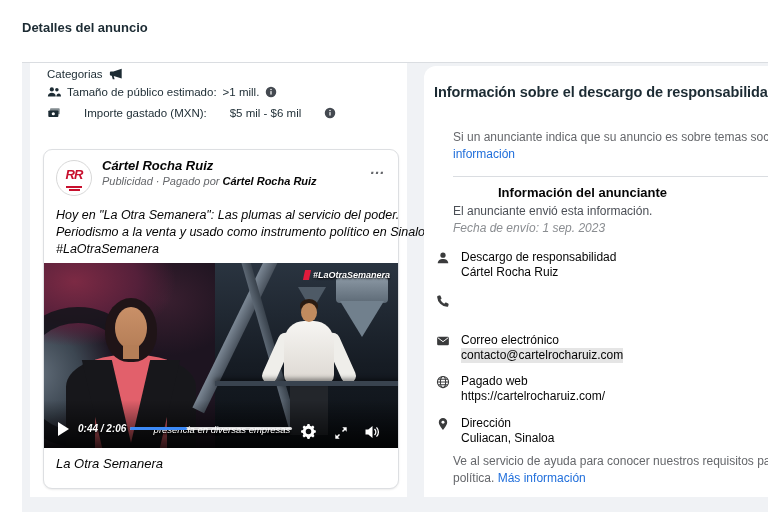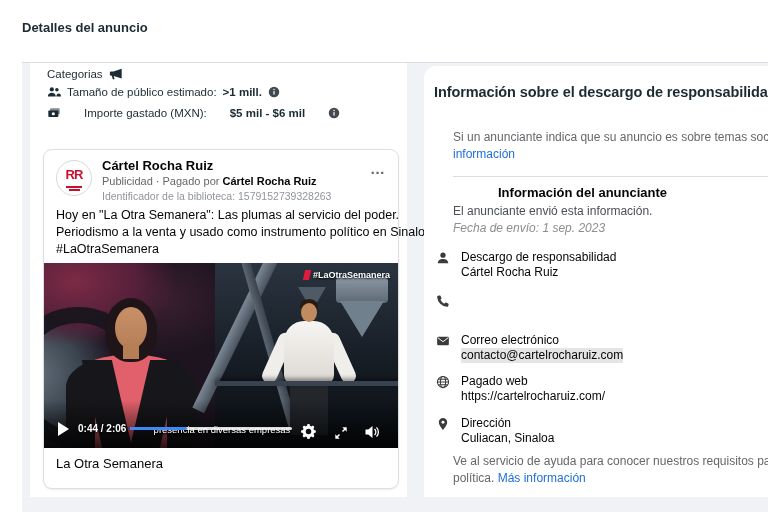--- a/index.html
+++ b/index.html
@@ -10,26 +10,26 @@
 
   
   #page-title { left:22px; top:20px; font-size:13px; font-weight:700; color:#1c2b33; }
   #main-bg { left:22px; top:62px; width:900px; height:450px; background:#f0f2f5; border-top:1px solid #dadde1; }
   #left-panel { left:30px; top:63px; width:377px; height:434px; background:#fff; }
   #right-card { left:424px; top:66px; width:560px; height:431px; background:#fff; border-radius:12px 0 0 0; }
 
   
   .stat-row { position:absolute; left:17px; font-size:11.5px; color:#1c2b33; white-space:nowrap; display:flex; align-items:center; gap:6px; }
   .stat-row svg { flex:0 0 auto; }
-  .stat-val { font-weight:700; }
+  .stat-val { font-weight:400; }
   .info-badge { display:inline-block; }
 
   
   #ad-card { left:13px; top:86px; width:356px; height:340px; background:#fff;
-             border:1px solid #dddfe2; border-radius:9px; box-shadow:0 1px 2px rgba(0,0,0,.08); }
+             border:1px solid #dddfe2; border-radius:9px; box-shadow:0 1px 2px rgba(0,0,0,.08);font-style:italic; }
   #avatar { left:12px; top:10px; width:36px; height:36px; border-radius:50%; background:#fff;
             border:1px solid #d8d8d8; text-align:center; }
   #avatar .rr { font-size:13px; font-weight:700; color:#c8102e; line-height:20px; margin-top:4px; letter-spacing:-1px; }
   #avatar .tiny-line { width:16px; height:2px; background:#c8102e; margin:1px auto 0; }
   #avatar .tiny-line2 { width:11px; height:1.5px; background:#c8102e; margin:1px auto 0; }
   #page-name { left:58px; top:8px; font-size:13px; font-weight:700; color:#050505; }
   #byline { left:58px; top:25px; font-size:11px; color:#65676b; white-space:nowrap; }
   #byline b { color:#050505; }
   #library-id { left:58px; top:40px; font-size:10.5px; color:#90949c; white-space:nowrap; }
   #menu-dots { right:12px; top:10px; font-size:15px; font-weight:700; color:#65676b; letter-spacing:1px; cursor:pointer; }
@@ -165,21 +165,20 @@
   </div>
 
   <div class="abs" id="ad-card">
     <div class="abs" id="avatar">
       <div class="rr">RR</div>
       <div class="tiny-line"></div>
       <div class="tiny-line2"></div>
     </div>
     <div class="abs" id="page-name">Cártel Rocha Ruiz</div>
     <div class="abs" id="byline"><span>Publicidad · Pagado por </span><b>Cártel Rocha Ruiz</b></div>
-    <div class="abs" id="library-id">Identificador de la biblioteca: 1579152739328263</div>
     <div class="abs" id="menu-dots">…</div>
 
     <div class="body-line" style="top:58px;">Hoy en "La Otra Semanera": Las plumas al servicio del poder.</div>
     <div class="body-line" style="top:75px;">Periodismo a la venta y usado como instrumento político en Sinaloa</div>
     <div class="body-line" style="top:92px;">#LaOtraSemanera</div>
 
     <div class="abs" id="video">
       <div class="abs" id="v-left">
         <div class="arc"></div>
         <div id="anchorwoman">

